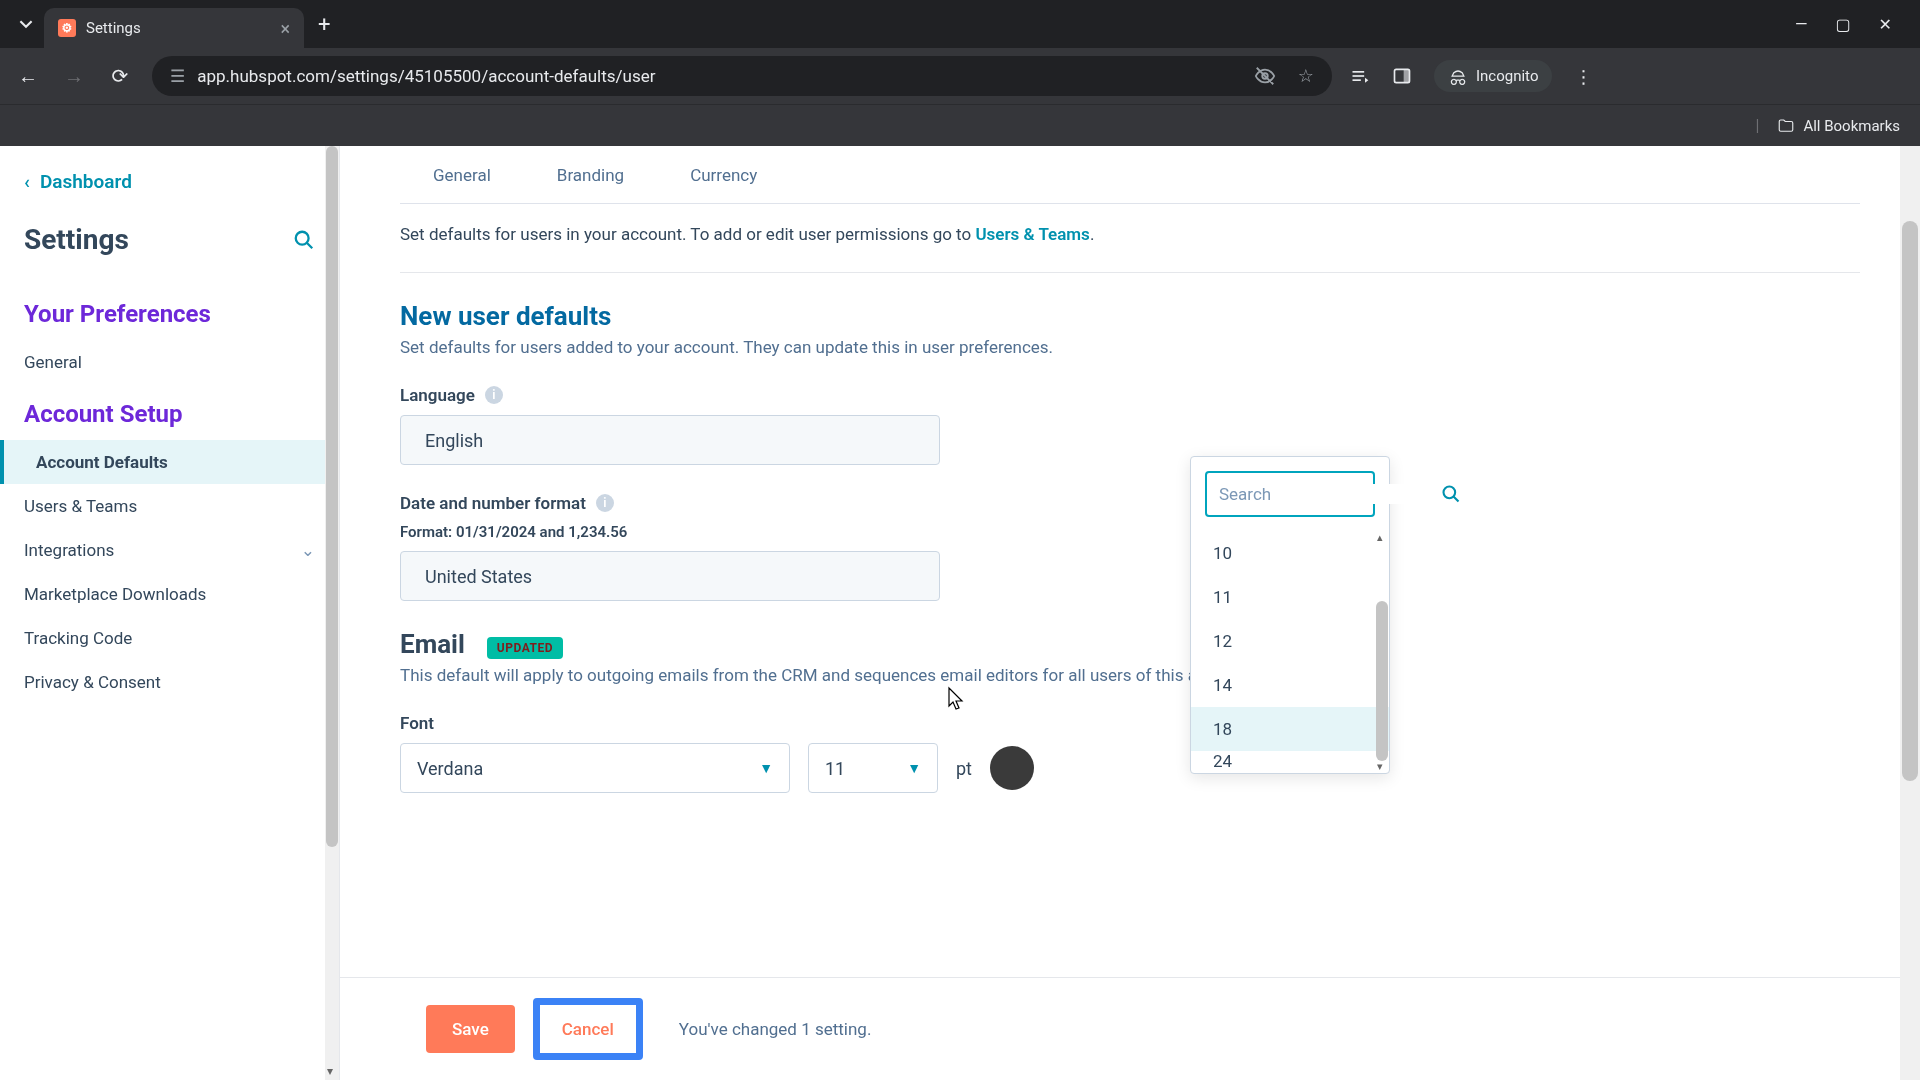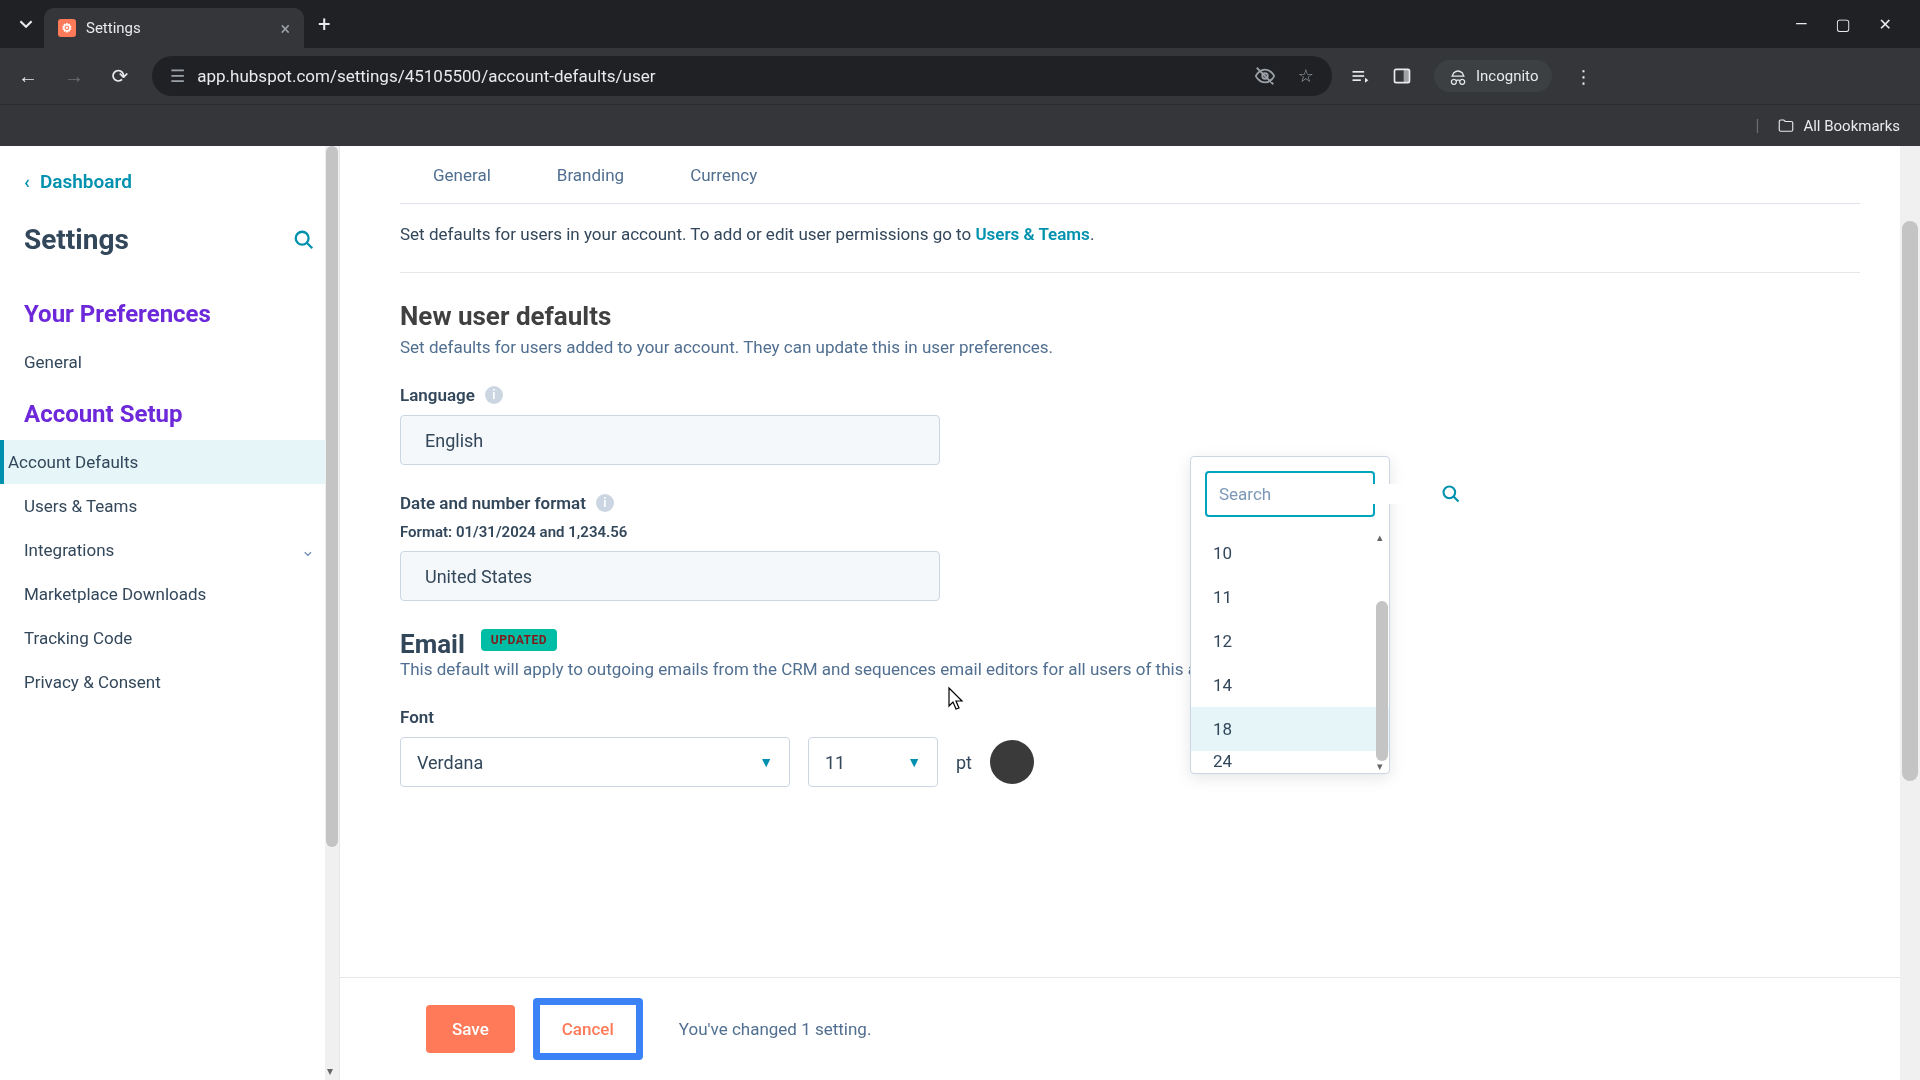--- a/index.html
+++ b/index.html
@@ -37,45 +37,45 @@
 .sidebar-scroll-thumb { position: absolute; top: 0; left: 1px; width: 12px; height: 75%; background: #c4c4c4; border-radius: 6px; }
 .sidebar-scroll-arrow { position: absolute; font-size: 12px; color: #666; left: 2px; }
 
 .back-dashboard { display: flex; align-items: center; gap: 10px; padding: 0 24px 20px; color: #0091ae; font-size: 19px; font-weight: 600; cursor: pointer; }
 .settings-header { display: flex; align-items: center; justify-content: space-between; padding: 10px 24px 28px; }
 .settings-title { font-size: 28px; font-weight: 700; color: #33475b; }
 .search-icon-btn { color: #0091ae; font-size: 22px; cursor: pointer; }
 
 .sidebar-section-title { font-size: 24px; font-weight: 700; color: #6d28d9; padding: 16px 24px 12px; }
 .sidebar-item { padding: 12px 24px; font-size: 17px; color: #33475b; cursor: pointer; display: flex; align-items: center; justify-content: space-between; }
-.sidebar-item.active { background: #e5f5f8; border-left: 4px solid #0091ae; padding-left: 4px; color: #33475b; font-weight: 400; }
+.sidebar-item.active { background: #e5f5f8; border-left: 4px solid #0091ae; padding-left: 32px; color: #33475b; font-weight: 700; }
 .sidebar-item .chevron { color: #7c98b6; }
 
 .main-wrap { flex: 1; display: flex; flex-direction: column; position: relative; }
 .main-scroll { position: absolute; right: 0; top: 0; bottom: 0; width: 20px; background: #f0f0f0; }
 .main-scroll-thumb { position: absolute; top: 8%; left: 2px; width: 16px; height: 60%; background: #c4c4c4; border-radius: 8px; }
 
 .main { flex: 1; overflow: hidden; padding: 0 60px; position: relative; }
 .tabs { display: flex; border-bottom: 1px solid #dfe3eb; }
 .tab-item { padding: 18px 32px; font-size: 17px; color: #516f90; cursor: pointer; border: 1px solid transparent; border-bottom: none; }
 .tab-item.active { color: #33475b; font-weight: 600; border: 1px solid #dfe3eb; border-bottom: 1px solid #fff; border-radius: 4px 4px 0 0; margin-bottom: -1px; background: #fff; }
 
 .intro-text { padding: 20px 0; font-size: 17px; color: #33475b; }
 .intro-text a { color: #0091ae; font-weight: 600; text-decoration: none; }
 .divider { border-top: 1px solid #e5e7eb; margin: 8px 0 28px; }
 
-.section-title { font-size: 26px; font-weight: 700; color: #404040; margin-bottom: 6px; }
+.section-title { font-size: 26px; font-weight: 700; color: #0369a1; margin-bottom: 6px; }
 .section-desc { font-size: 17px; color: #516f90; margin-bottom: 28px; }
 
 .field-label { font-size: 17px; font-weight: 600; color: #33475b; margin-bottom: 10px; display: flex; align-items: center; gap: 10px; }
 .info-icon { width: 18px; height: 18px; border-radius: 50%; background: #cbd6e2; color: #fff; display: inline-flex; align-items: center; justify-content: center; font-size: 12px; font-weight: bold; }
 .format-hint { font-size: 15px; font-weight: 600; color: #33475b; margin-bottom: 10px; }
 .select-box { width: 540px; height: 50px; border: 1px solid #cbd6e2; border-radius: 4px; background: #f5f8fa; display: flex; align-items: center; padding: 0 24px; font-size: 18px; color: #33475b; margin-bottom: 28px; }
 
-.email-header { display: flex; align-items: flex-start; gap: 16px; }
+.email-header { display: flex; align-items: flex-end; gap: 22px; margin-bottom: 6px; }
 .email-title { font-size: 26px; font-weight: 700; color: #33475b; }
 .updated-badge { background: #00bda5; color: #7f1d1d; font-size: 12px; font-weight: 700; padding: 4px 10px; border-radius: 4px; letter-spacing: 0.5px; }
 
 .font-row { display: flex; align-items: center; gap: 18px; }
 .font-select { width: 390px; height: 50px; border: 1px solid #cbd6e2; border-radius: 4px; background: #fff; display: flex; align-items: center; justify-content: space-between; padding: 0 16px; font-size: 18px; color: #33475b; cursor: pointer; }
 .size-select { width: 130px; height: 50px; border: 1px solid #cbd6e2; border-radius: 4px; background: #fff; display: flex; align-items: center; justify-content: space-between; padding: 0 16px; font-size: 18px; color: #33475b; cursor: pointer; }
 .caret-down { color: #0091ae; font-size: 14px; }
 .pt-label { font-size: 18px; color: #33475b; }
 .color-swatch { width: 44px; height: 44px; border-radius: 50%; background: #3a3a3a; cursor: pointer; }
 

